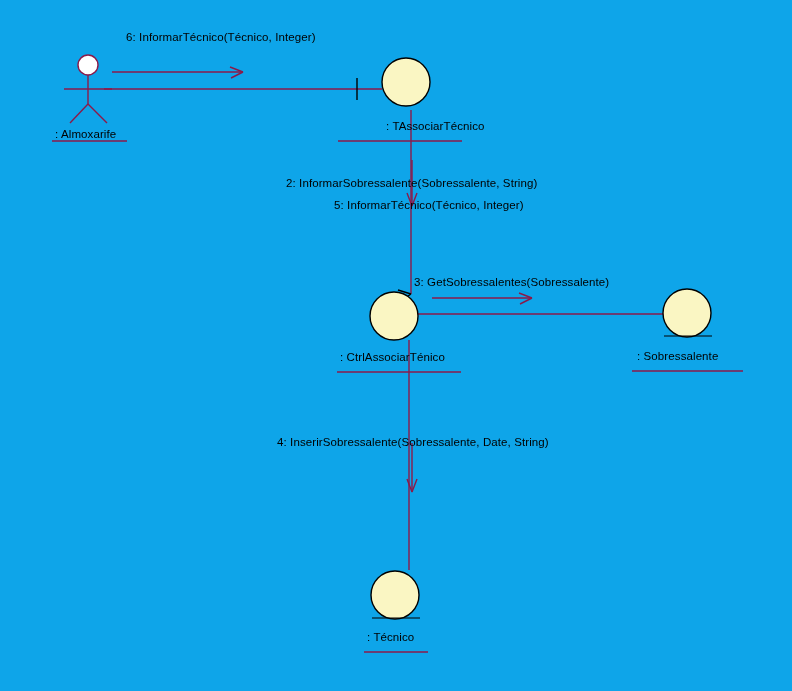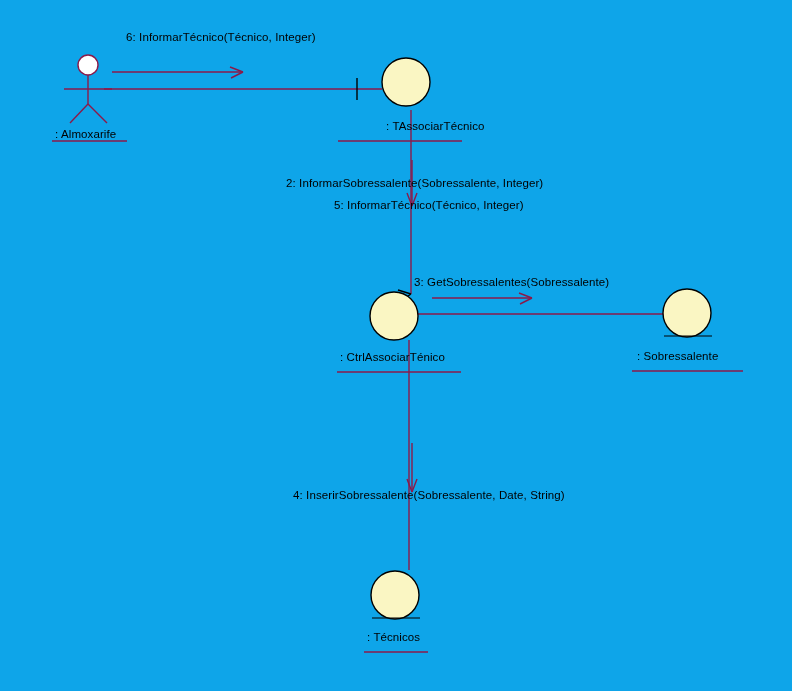--- a/index.html
+++ b/index.html
@@ -111,31 +111,31 @@
       <circle cx="395" cy="595" r="24" fill="#FAF6C3" stroke="#000000" stroke-width="1.4"></circle>
       <line x1="372" y1="618" x2="420" y2="618" stroke="#000000" stroke-width="1.2"></line>
     </g>
     <line x1="364" y1="652" x2="428" y2="652" stroke="#8B1A4A" stroke-width="1.4"></line>
 
   </svg>
 
   <div class="lbl msg-lbl" style="left:126px; top:31px;">6: InformarTécnico(Técnico, Integer)</div>
 
 
-  <div class="lbl msg-lbl" style="left:286px; top:177px;">2: InformarSobressalente(Sobressalente, Integer)</div>
+  <div class="lbl msg-lbl" style="left:286px; top:177px;">2: InformarSobressalente(Sobressalente, String)</div>
 
   <div class="lbl msg-lbl" style="left:334px; top:199px;">5: InformarTécnico(Técnico, Integer)</div>
 
   <div class="lbl msg-lbl" style="left:414px; top:276px;text-align:center;">3: GetSobressalentes(Sobressalente)</div>
 
-  <div class="lbl msg-lbl" style="left:277px; top:489px;margin-left:16px;">4: InserirSobressalente(Sobressalente, Date, String)</div>
+  <div class="lbl msg-lbl" style="left:277px; top:436px;">4: InserirSobressalente(Sobressalente, Date, String)</div>
 
   <div class="lbl obj-lbl" style="left:55px; top:128px;">: Almoxarife</div>
 
   <div class="lbl obj-lbl" style="left:342px; top:120px;margin-left:44px;">: TAssociarTécnico</div>
 
   <div class="lbl obj-lbl" style="left:340px; top:351px;">: CtrlAssociarTénico</div>
 
   <div class="lbl obj-lbl" style="left:637px; top:350px;">: Sobressalente</div>
 
-  <div class="lbl obj-lbl" style="left:367px; top:631px;">: Técnicos</div>
+  <div class="lbl obj-lbl" style="left:367px; top:631px;">: Técnico</div>
 
 </div>
 
 </body></html>

